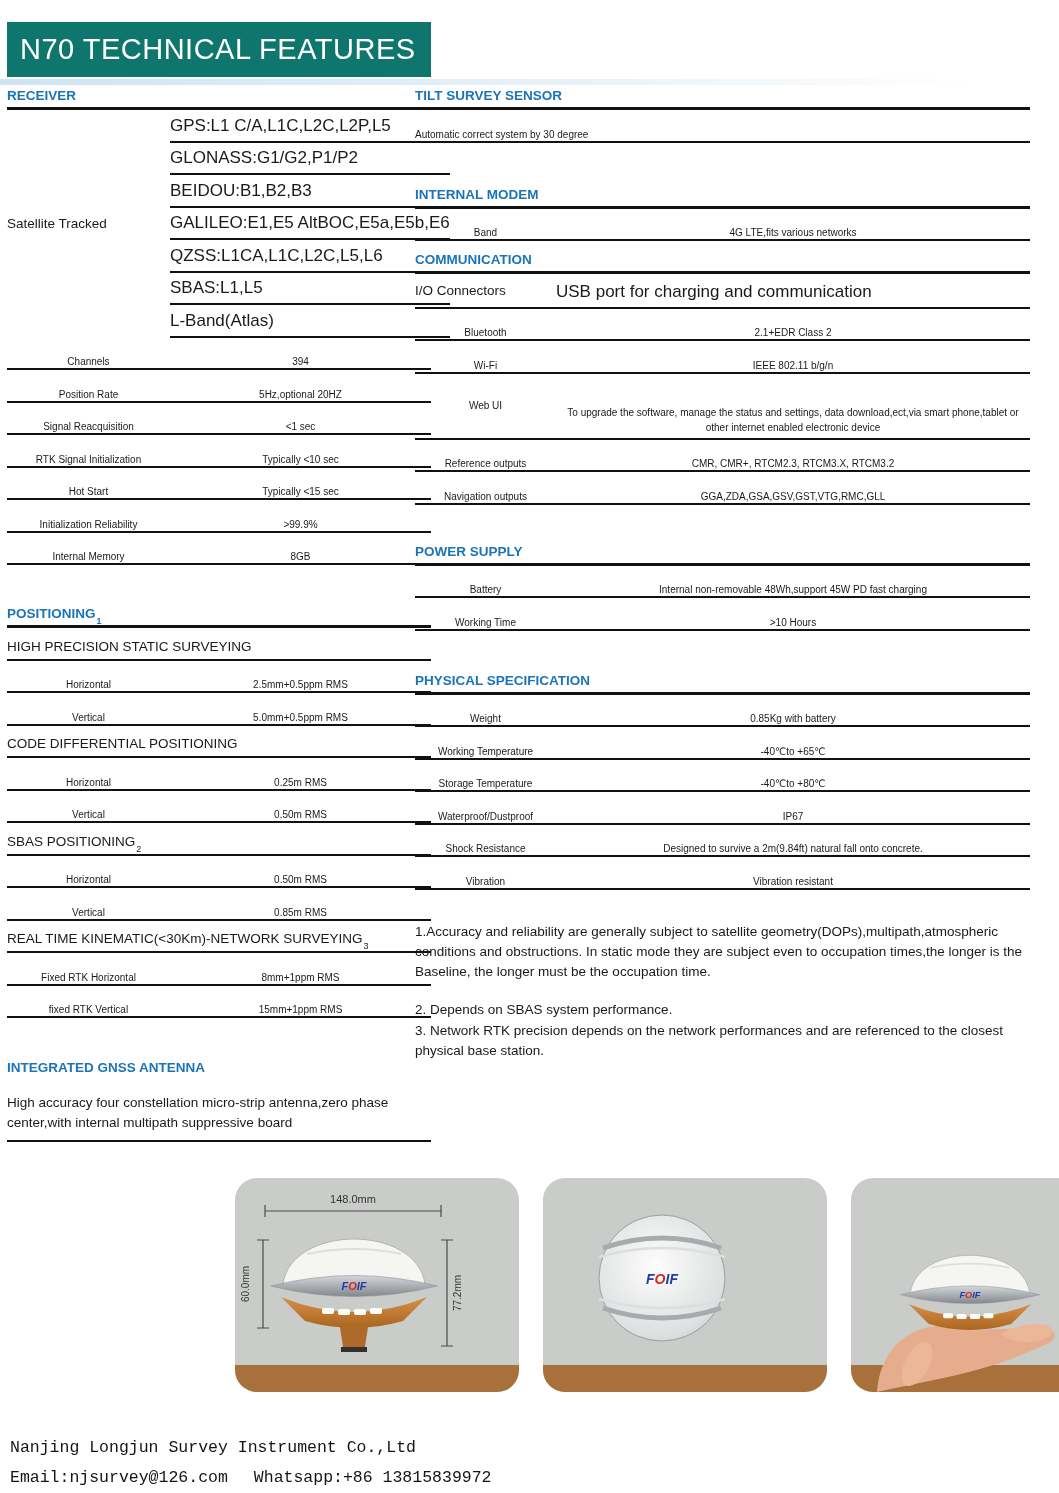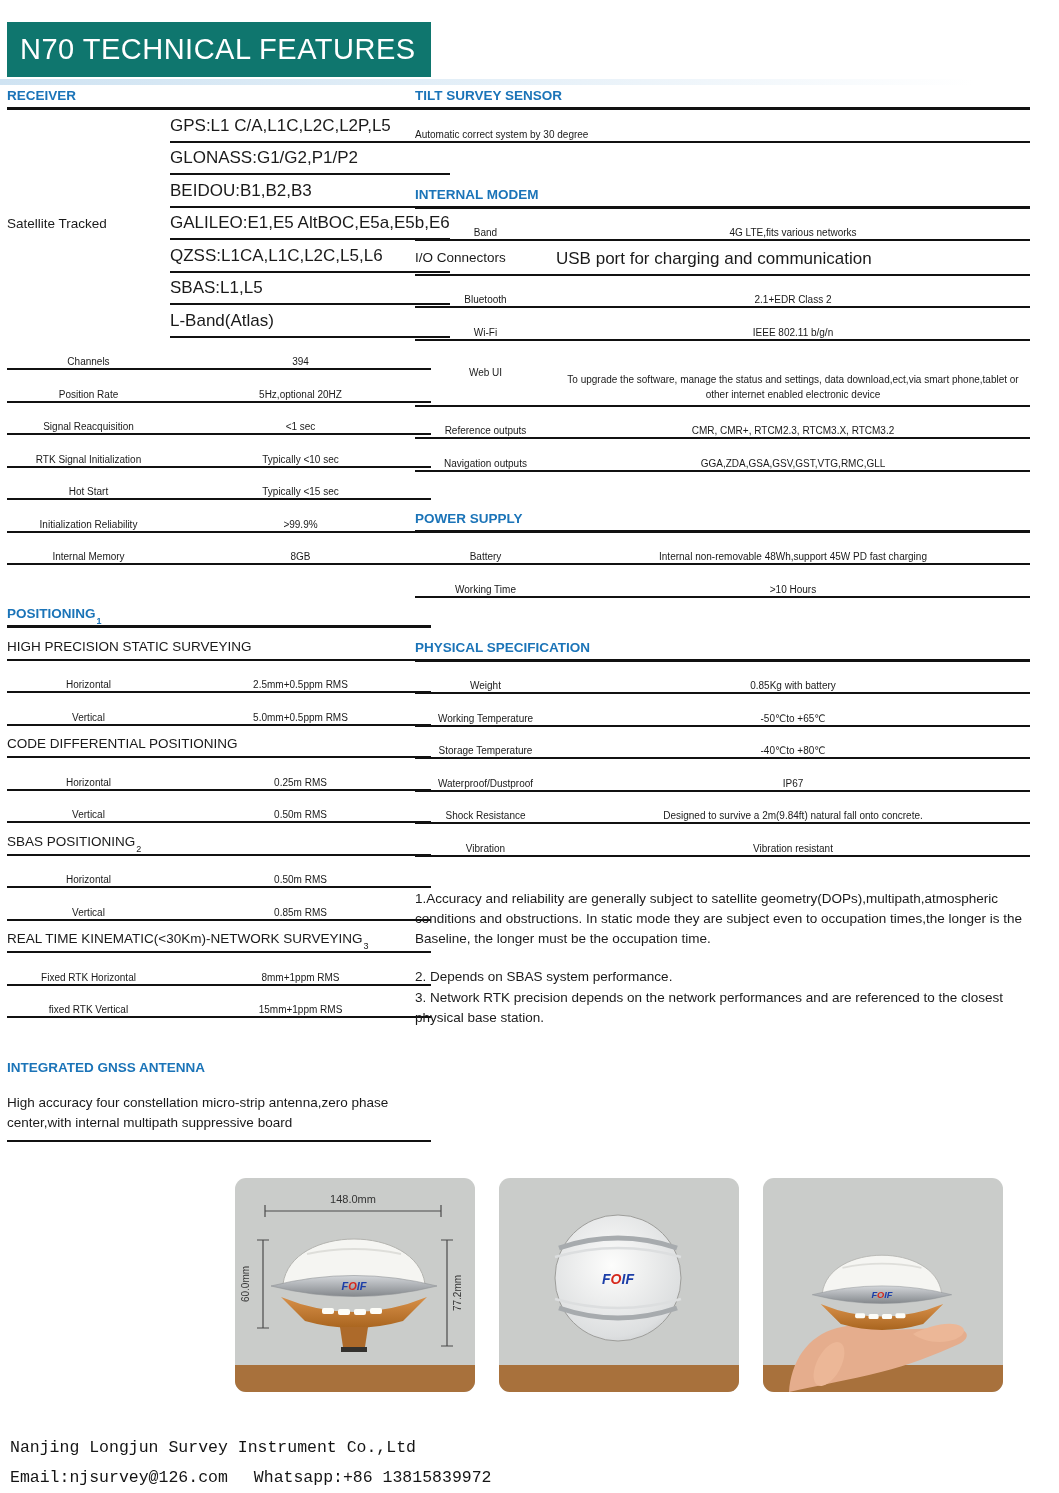--- a/index.html
+++ b/index.html
@@ -38,21 +38,21 @@
   .mrow .subrow{height:32.5px;display:flex;align-items:flex-end;padding-bottom:5px;box-sizing:border-box;
                 border-bottom:2px solid #111;font-size:17px;white-space:nowrap;}
   .mrow.cborder{border-bottom:2px solid #111;}
   .mrow.cborder .subrow:last-child{border-bottom:none;}
 
   .para{font-size:13.5px;line-height:1.5;}
   .para.pborder{border-bottom:2.5px solid #111;padding-bottom:6px;}
   .gap{width:100%;}
 
   .images-row{position:absolute;left:235px;top:1178px;display:flex;gap:24px;}
-  .card{width:240px;height:214px;border-radius:11px;background:#caccca;overflow:hidden;position:relative;}
+  .card{width:240px;height:214px;border-radius:22px;background:#caccca;overflow:hidden;position:relative;padding-left:44px;}
   .card .band{position:absolute;left:0;right:0;bottom:0;height:27px;background:#a8713c;}
   .card svg{position:absolute;left:0;top:0;}
 
   .footer{position:absolute;left:10px;top:1405px;font-family:"Liberation Mono","DejaVu Sans Mono",monospace;
           font-size:16.5px;color:#141414;line-height:1.8;margin-top:28px;}
   .footer .sp{display:inline-block;width:26px;}
 </style>
 </head>
 <body>
 
@@ -172,20 +172,23 @@
         <span class="val"></span>
       </div>
       <div class="gap" style="height: 33px;"></div>
       <div class="sec">
         <span class="sec-label">INTERNAL MODEM</span>
       </div>
       <div class="row">
         <span class="lbl">Band</span>
         <span class="val">4G LTE,fits various networks</span>
       </div>
+      <div class="sec">
+        <span class="sec-label">COMMUNICATION</span>
+      </div>
       <div class="mrow cborder">
         <div class="mlabel">I/O Connectors</div>
         <div class="mvals">
           <div class="subrow">USB port for charging and communication</div>
         </div>
       </div>
       <div class="row">
         <span class="lbl">Bluetooth</span>
         <span class="val">2.1+EDR Class 2</span>
       </div>
@@ -220,21 +223,21 @@
       <div class="gap" style="height: 31px;"></div>
       <div class="sec">
         <span class="sec-label">PHYSICAL SPECIFICATION</span>
       </div>
       <div class="row">
         <span class="lbl">Weight</span>
         <span class="val">0.85Kg with battery</span>
       </div>
       <div class="row">
         <span class="lbl">Working Temperature</span>
-        <span class="val">-50℃to +65℃</span>
+        <span class="val">-40℃to +65℃</span>
       </div>
       <div class="row">
         <span class="lbl">Storage Temperature</span>
         <span class="val">-40℃to +80℃</span>
       </div>
       <div class="row">
         <span class="lbl">Waterproof/Dustproof</span>
         <span class="val">IP67</span>
       </div>
       <div class="row">

